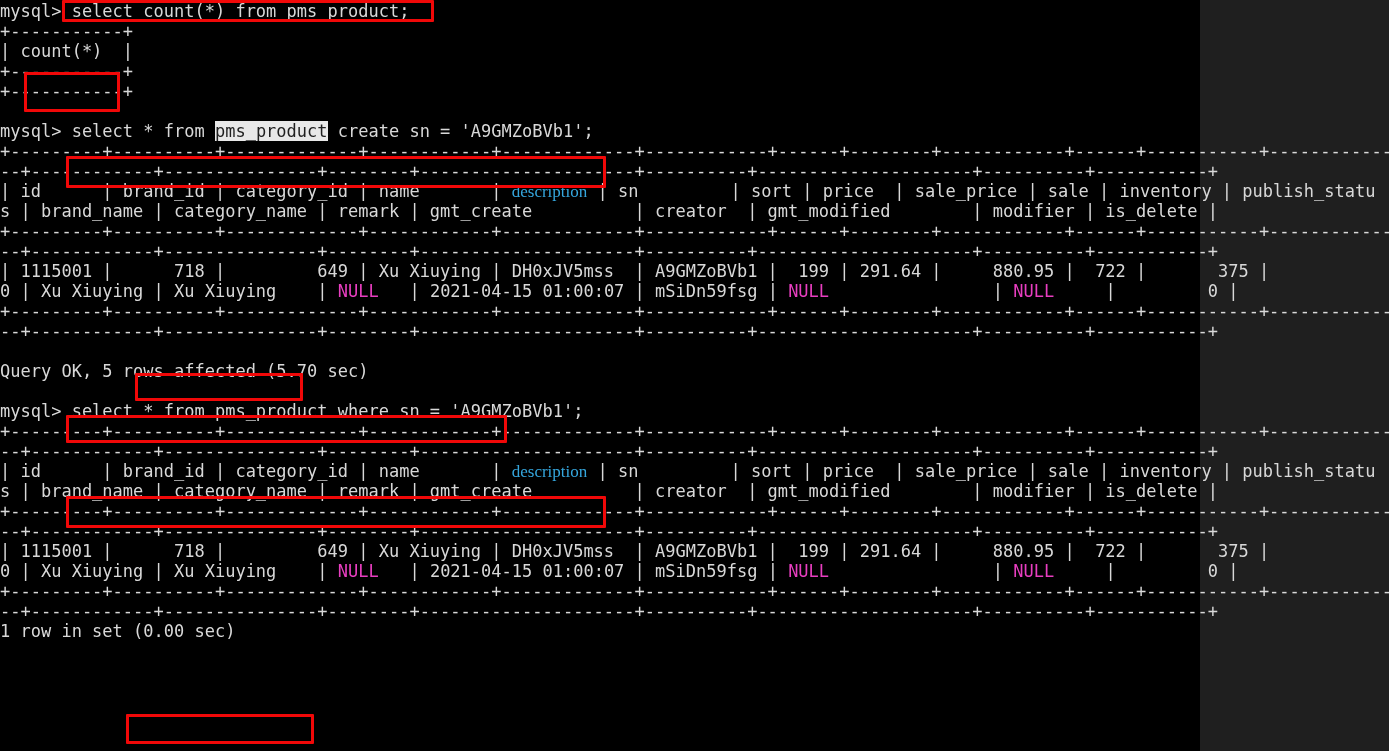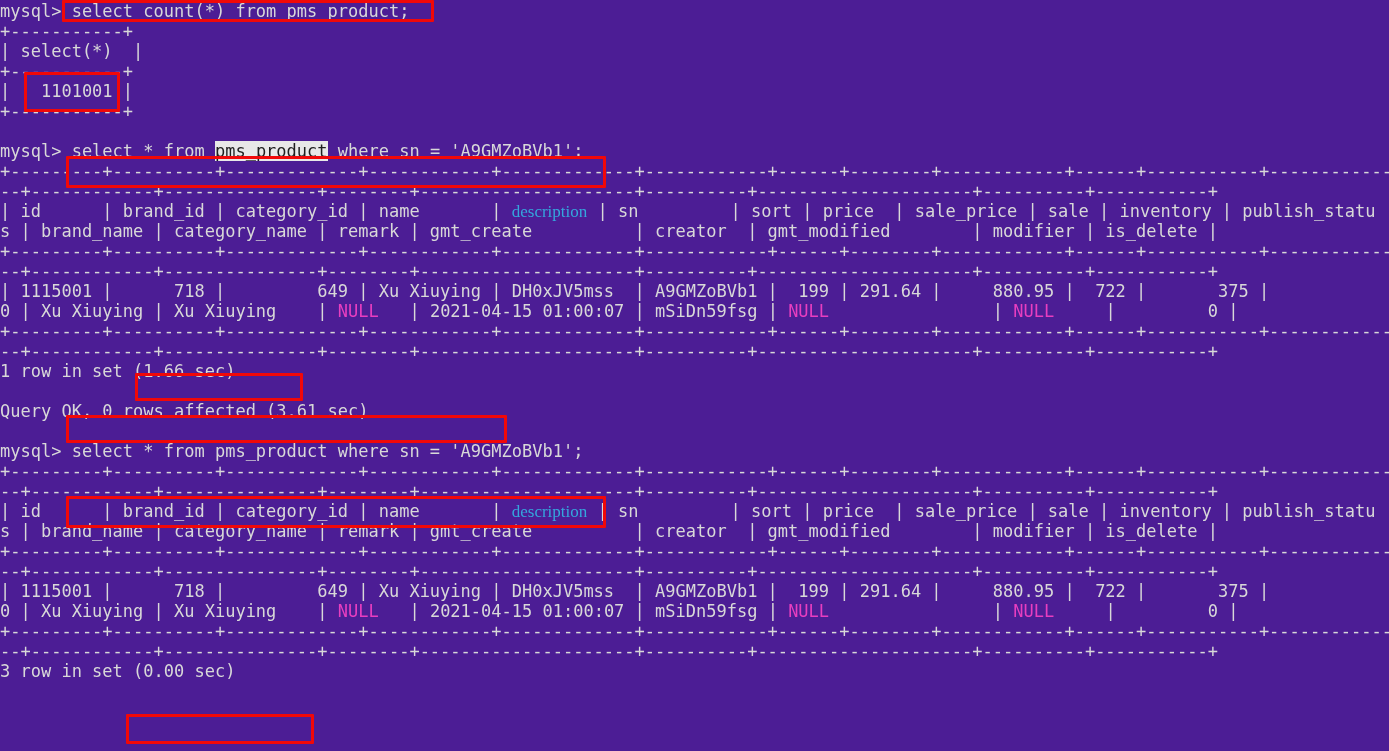--- a/index.html
+++ b/index.html
@@ -9,23 +9,23 @@
     background: #1f1f1f;
   }
   body {
     width: 1389px;
     height: 751px;
     overflow: hidden;
     font-family: "DejaVu Sans Mono", "Liberation Mono", monospace;
   }
   #terminal {
     position: relative;
-    width: 1389px;
+    width: 1200px;
     height: 751px;
-    background: #4c1d95;
+    background: #000000;
     color: #d8d8d8;
     font-family: "DejaVu Sans Mono", "Liberation Mono", monospace;
     font-size: 17px;
     line-height: 20px;
     letter-spacing: 0px;
     padding: 0;
     box-sizing: border-box;
   }
   .line {
     height: 20px;
@@ -58,52 +58,50 @@
     border-radius: 1px;
   }
 </style>
 </head>
 <body>
 
 <div id="terminal">
   <div class="lines-wrap">
       <div class="line"><span class="seg c-default">mysql&gt; select count(*) from pms_product;</span></div>
       <div class="line"><span class="seg c-default">+-----------+</span></div>
-      <div class="line"><span class="seg c-default">| select(*)  |</span></div>
+      <div class="line"><span class="seg c-default">| count(*)  |</span></div>
       <div class="line"><span class="seg c-default">+-----------+</span></div>
-      <div class="line"><span class="seg c-default">|   1101001 |</span></div>
       <div class="line"><span class="seg c-default">+-----------+</span></div>
       <div class="line">&nbsp;</div>
-      <div class="line"><span class="seg c-default">mysql&gt; select * from </span><span class="seg c-sel">pms_product</span><span class="seg c-default"> where sn = 'A9GMZoBVb1';</span></div>
+      <div class="line"><span class="seg c-default">mysql&gt; select * from </span><span class="seg c-sel">pms_product</span><span class="seg c-default"> create sn = 'A9GMZoBVb1';</span></div>
       <div class="line"><span class="seg c-default">+---------+----------+-------------+------------+-------------+------------+------+--------+------------+------+-----------+----------------</span></div>
       <div class="line"><span class="seg c-default">--+------------+---------------+--------+---------------------+----------+---------------------+----------+-----------+</span></div>
       <div class="line"><span class="seg c-default">| id      | brand_id | category_id | name       | </span><span class="seg c-cyan">description</span><span class="seg c-default"> | sn         | sort | price  | sale_price | sale | inventory | publish_statu</span></div>
       <div class="line"><span class="seg c-default">s | brand_name | category_name | remark | gmt_create          | creator  | gmt_modified        | modifier | is_delete |</span></div>
       <div class="line"><span class="seg c-default">+---------+----------+-------------+------------+-------------+------------+------+--------+------------+------+-----------+----------------</span></div>
       <div class="line"><span class="seg c-default">--+------------+---------------+--------+---------------------+----------+---------------------+----------+-----------+</span></div>
       <div class="line"><span class="seg c-default">| 1115001 |      718 |         649 | Xu Xiuying | DH0xJV5mss  | A9GMZoBVb1 |  199 | 291.64 |     880.95 |  722 |       375 |</span></div>
       <div class="line"><span class="seg c-default">0 | Xu Xiuying | Xu Xiuying    | </span><span class="seg c-magenta">NULL</span><span class="seg c-default">   | 2021-04-15 01:00:07 | mSiDn59fsg | </span><span class="seg c-magenta">NULL</span><span class="seg c-default">                | </span><span class="seg c-magenta">NULL</span><span class="seg c-default">     |         0 |</span></div>
       <div class="line"><span class="seg c-default">+---------+----------+-------------+------------+-------------+------------+------+--------+------------+------+-----------+----------------</span></div>
       <div class="line"><span class="seg c-default">--+------------+---------------+--------+---------------------+----------+---------------------+----------+-----------+</span></div>
-      <div class="line"><span class="seg c-default">1 row in set (1.66 sec)</span></div>
       <div class="line">&nbsp;</div>
-      <div class="line"><span class="seg c-default">Query OK, 0 rows affected (3.61 sec)</span></div>
+      <div class="line"><span class="seg c-default">Query OK, 5 rows affected (5.70 sec)</span></div>
       <div class="line">&nbsp;</div>
       <div class="line"><span class="seg c-default">mysql&gt; select * from pms_product where sn = 'A9GMZoBVb1';</span></div>
       <div class="line"><span class="seg c-default">+---------+----------+-------------+------------+-------------+------------+------+--------+------------+------+-----------+----------------</span></div>
       <div class="line"><span class="seg c-default">--+------------+---------------+--------+---------------------+----------+---------------------+----------+-----------+</span></div>
       <div class="line"><span class="seg c-default">| id      | brand_id | category_id | name       | </span><span class="seg c-cyan">description</span><span class="seg c-default"> | sn         | sort | price  | sale_price | sale | inventory | publish_statu</span></div>
       <div class="line"><span class="seg c-default">s | brand_name | category_name | remark | gmt_create          | creator  | gmt_modified        | modifier | is_delete |</span></div>
       <div class="line"><span class="seg c-default">+---------+----------+-------------+------------+-------------+------------+------+--------+------------+------+-----------+----------------</span></div>
       <div class="line"><span class="seg c-default">--+------------+---------------+--------+---------------------+----------+---------------------+----------+-----------+</span></div>
       <div class="line"><span class="seg c-default">| 1115001 |      718 |         649 | Xu Xiuying | DH0xJV5mss  | A9GMZoBVb1 |  199 | 291.64 |     880.95 |  722 |       375 |</span></div>
       <div class="line"><span class="seg c-default">0 | Xu Xiuying | Xu Xiuying    | </span><span class="seg c-magenta">NULL</span><span class="seg c-default">   | 2021-04-15 01:00:07 | mSiDn59fsg | </span><span class="seg c-magenta">NULL</span><span class="seg c-default">                | </span><span class="seg c-magenta">NULL</span><span class="seg c-default">     |         0 |</span></div>
       <div class="line"><span class="seg c-default">+---------+----------+-------------+------------+-------------+------------+------+--------+------------+------+-----------+----------------</span></div>
       <div class="line"><span class="seg c-default">--+------------+---------------+--------+---------------------+----------+---------------------+----------+-----------+</span></div>
-      <div class="line"><span class="seg c-default">3 row in set (0.00 sec)</span></div>
+      <div class="line"><span class="seg c-default">1 row in set (0.00 sec)</span></div>
     </div>
   <div class="annotations-wrap">
       <div class="redbox" style="left: 62px; top: 0px; width: 372px; height: 22px;"></div>
       <div class="redbox" style="left: 24px; top: 72px; width: 96px; height: 40px;"></div>
       <div class="redbox" style="left: 66px; top: 156px; width: 540px; height: 32px;"></div>
       <div class="redbox" style="left: 135px; top: 373px; width: 168px; height: 28px;"></div>
       <div class="redbox" style="left: 66px; top: 415px; width: 441px; height: 28px;"></div>
       <div class="redbox" style="left: 66px; top: 496px; width: 540px; height: 32px;"></div>
       <div class="redbox" style="left: 126px; top: 714px; width: 188px; height: 30px;"></div>
     </div>

